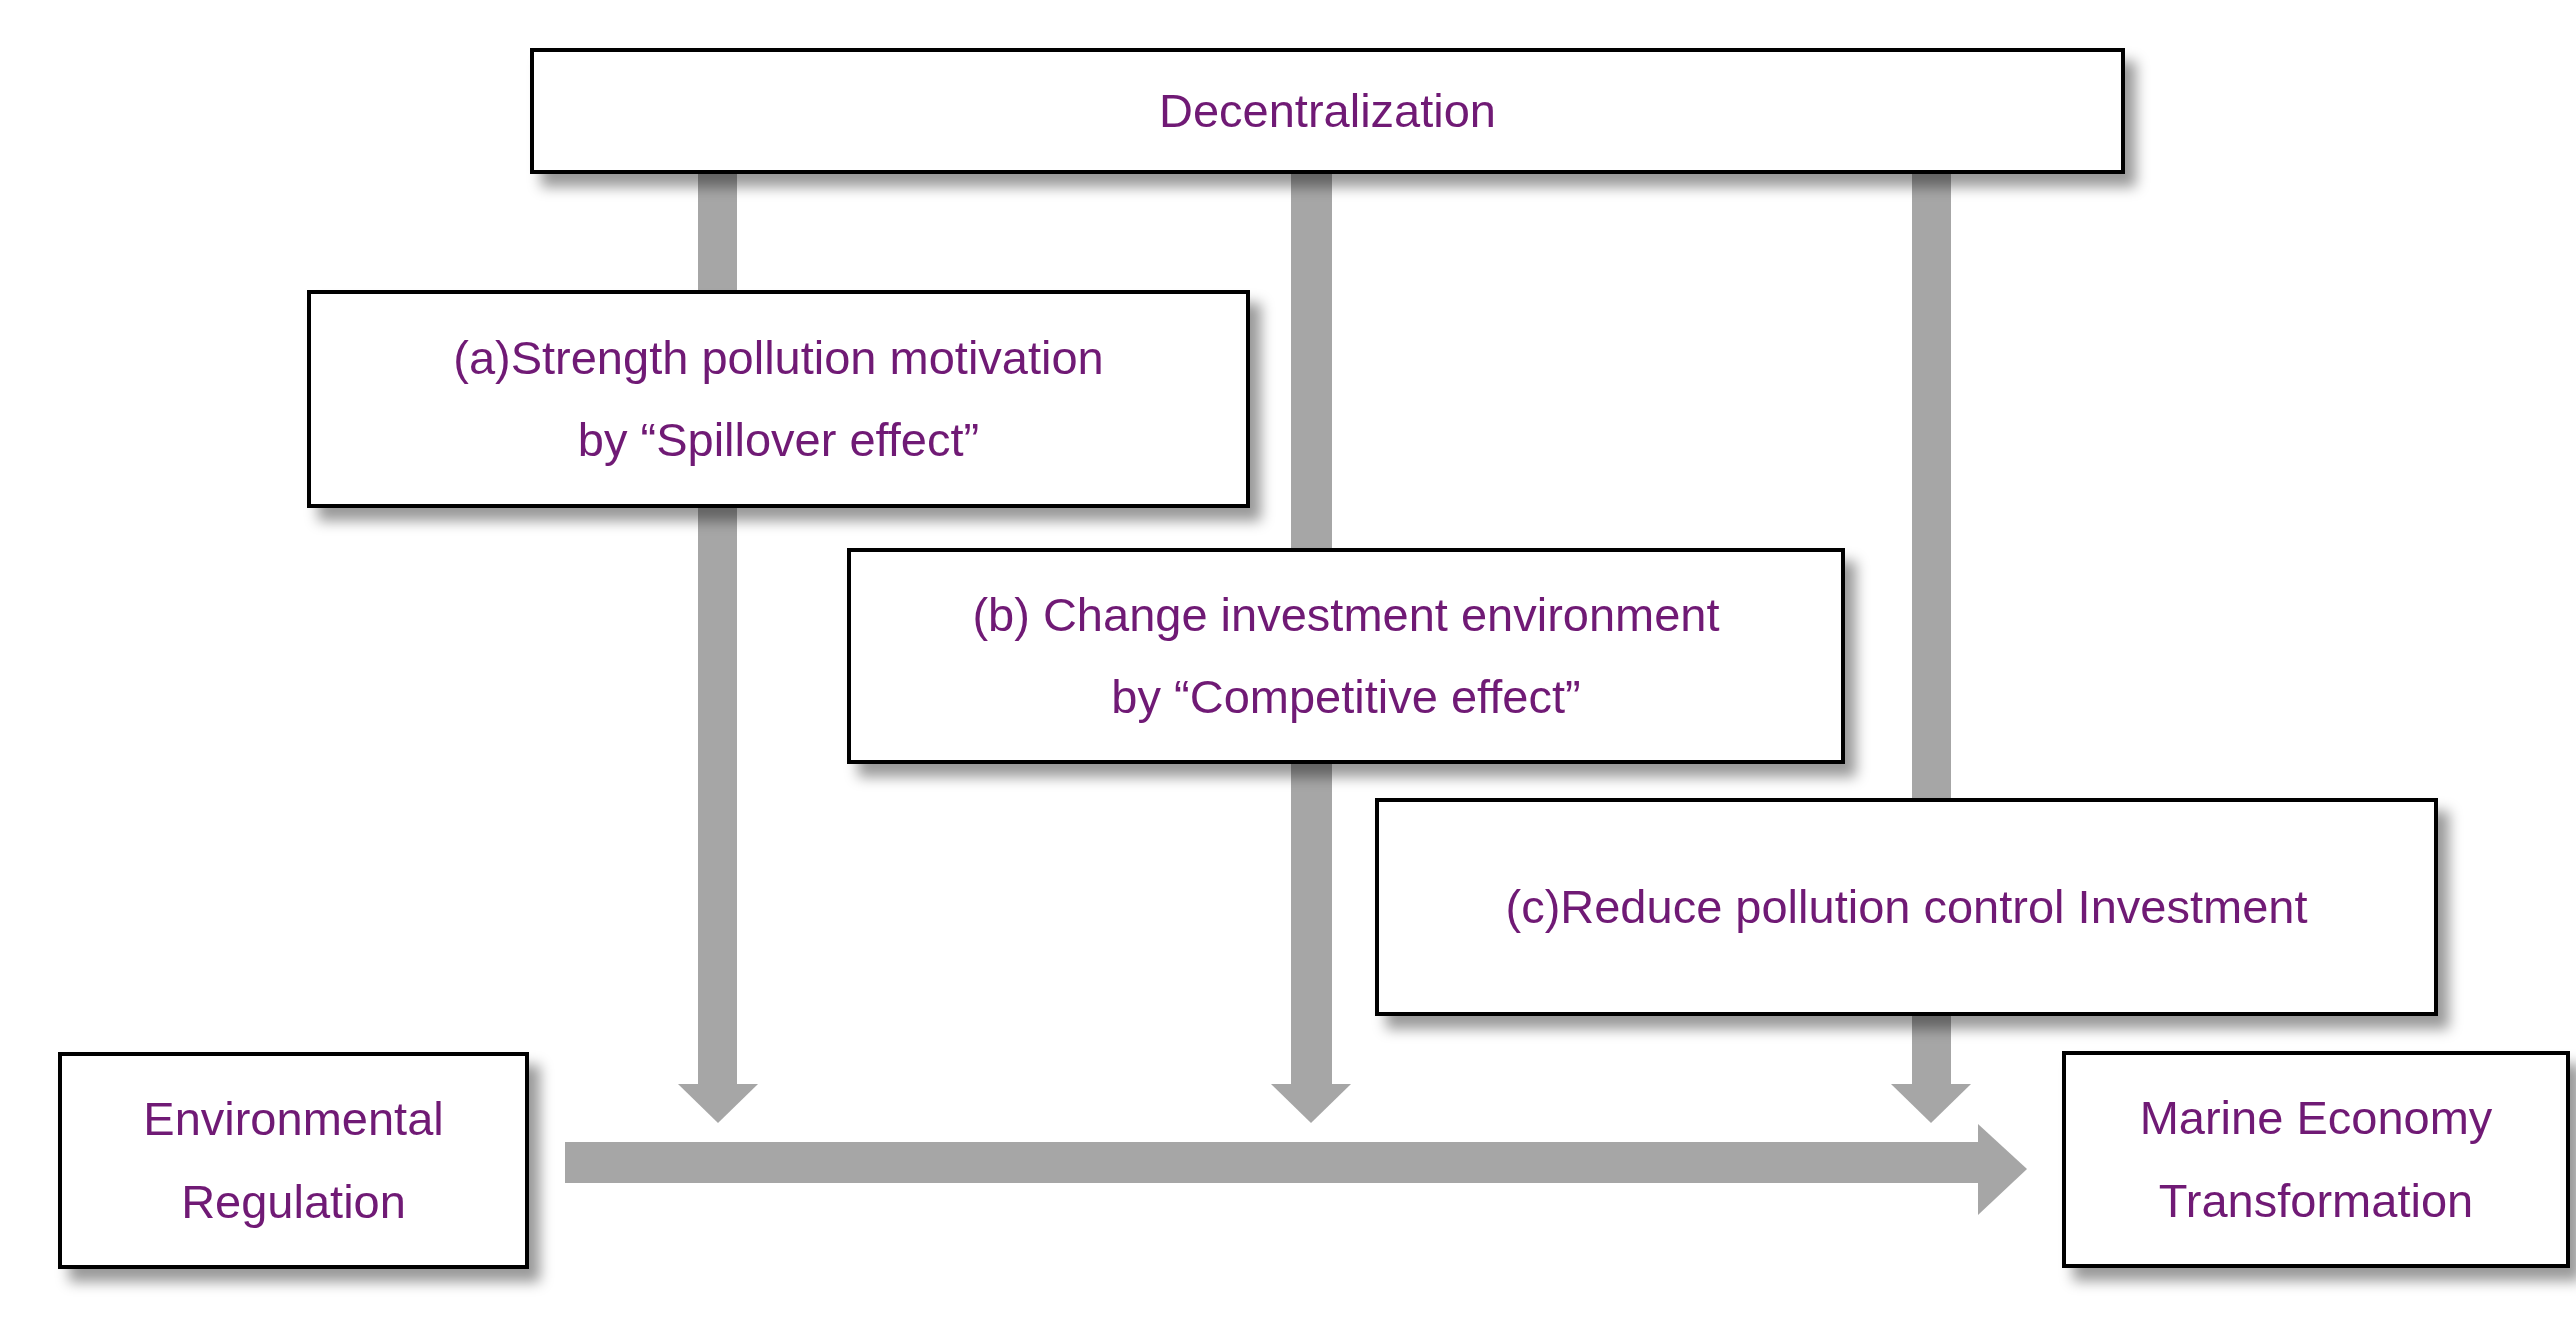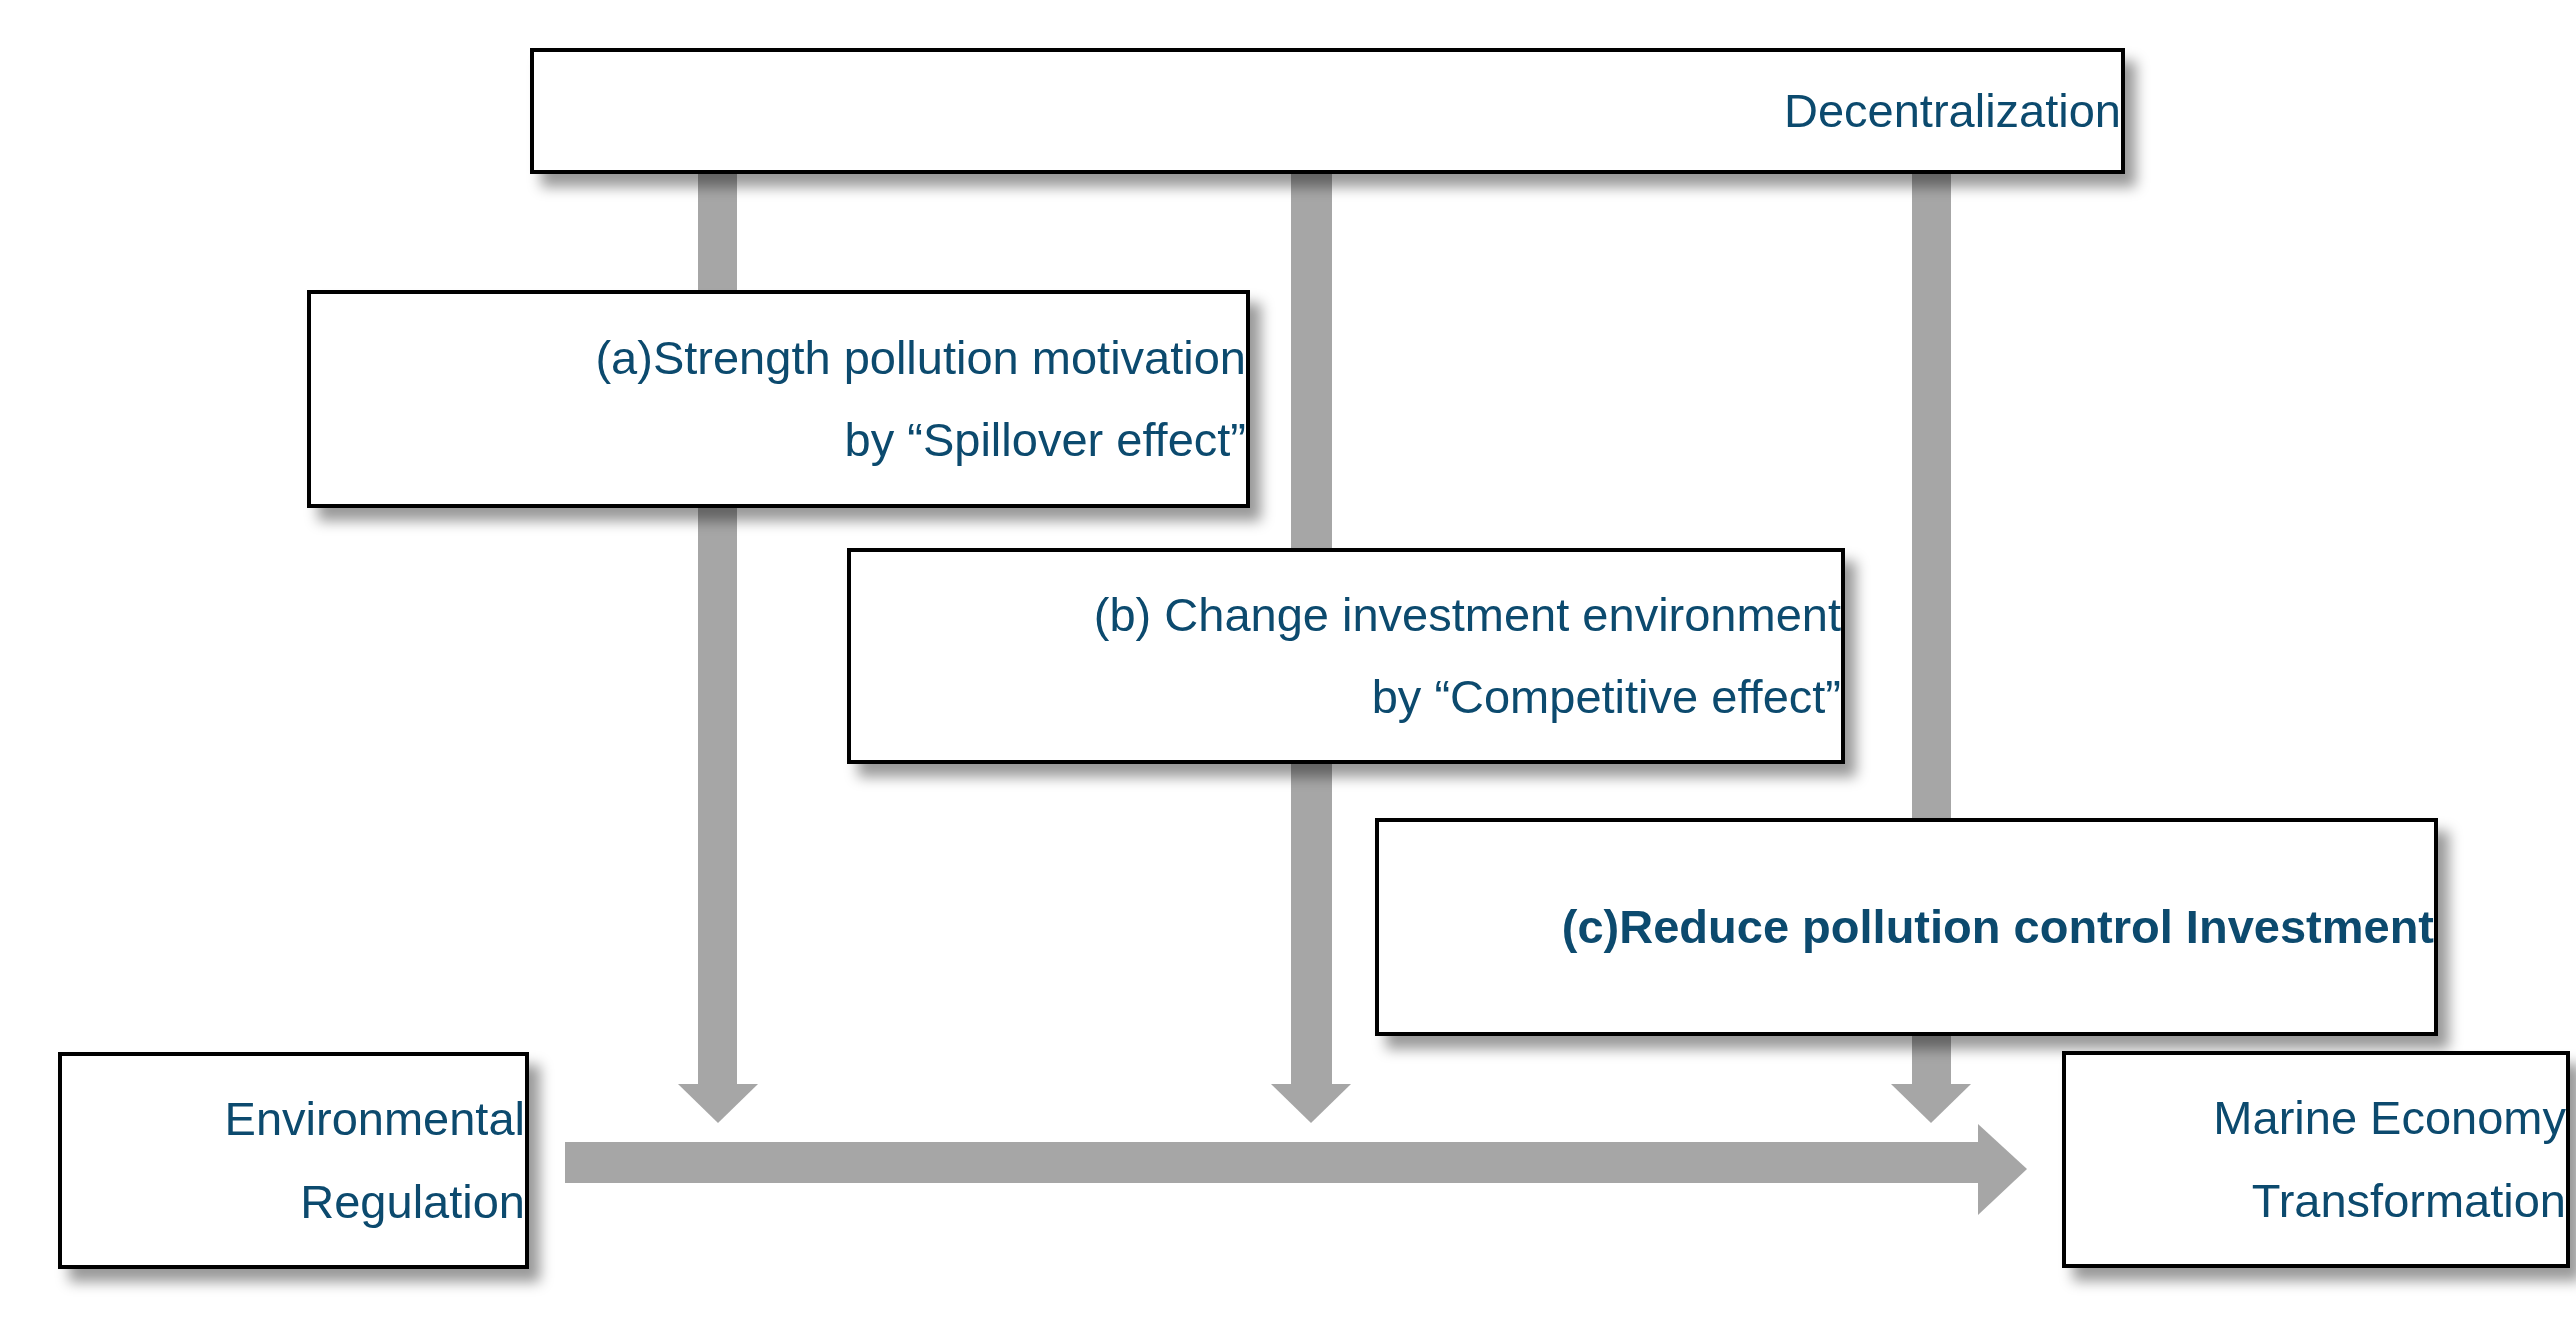--- a/index.html
+++ b/index.html
@@ -57,31 +57,31 @@
   .node {
     position: absolute;
     z-index: 2;
     box-sizing: border-box;
     background: #ffffff;
     border: 4.5px solid #000000;
     box-shadow: 10.8px 12.6px 12.6px rgba(0, 0, 0, 0.40);
     display: flex;
     flex-direction: column;
     justify-content: center;
-    align-items: flex-end;
+    align-items: center;
     text-align: center;
     font-size: 47px;
     line-height: 1.75;
-    color: #0c4a6e;
+    color: #701a75;
     white-space: nowrap;
   }
   #node-decentralization { left: 530px;  top: 48px;   width: 1595px; height: 126px; }
   #node-a                { left: 307px;  top: 290px;  width: 943px; height: 218px; }
   #node-b                { left: 847px;  top: 548px;  width: 998px; height: 216px; }
-  #node-c                { left: 1375px; top: 818px;  width: 1063px; height: 218px; font-weight: bold; }
+  #node-c                { left: 1375px; top: 798px;  width: 1063px; height: 218px; }
   #node-env              { left: 58px;   top: 1052px; width: 471px;  height: 217px; }
   #node-marine           { left: 2030px; top: 1051px; width: 508px;  height: 217px; margin-left: 32px; }
 </style>
 </head>
 <body>
 
 <div class="canvas">
 
   <div class="arrow-part bar" id="v1-bar"></div>
   <div class="arrow-part head-down" id="v1-head"></div>

